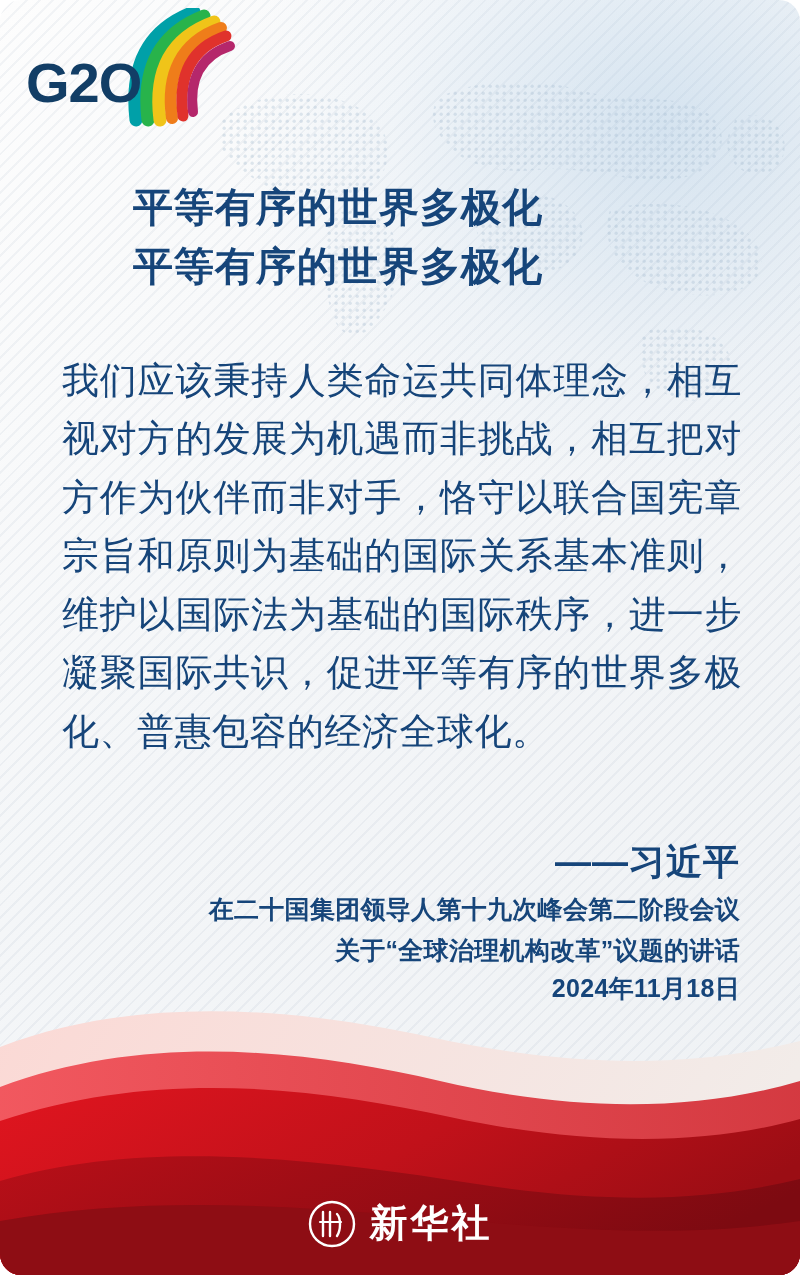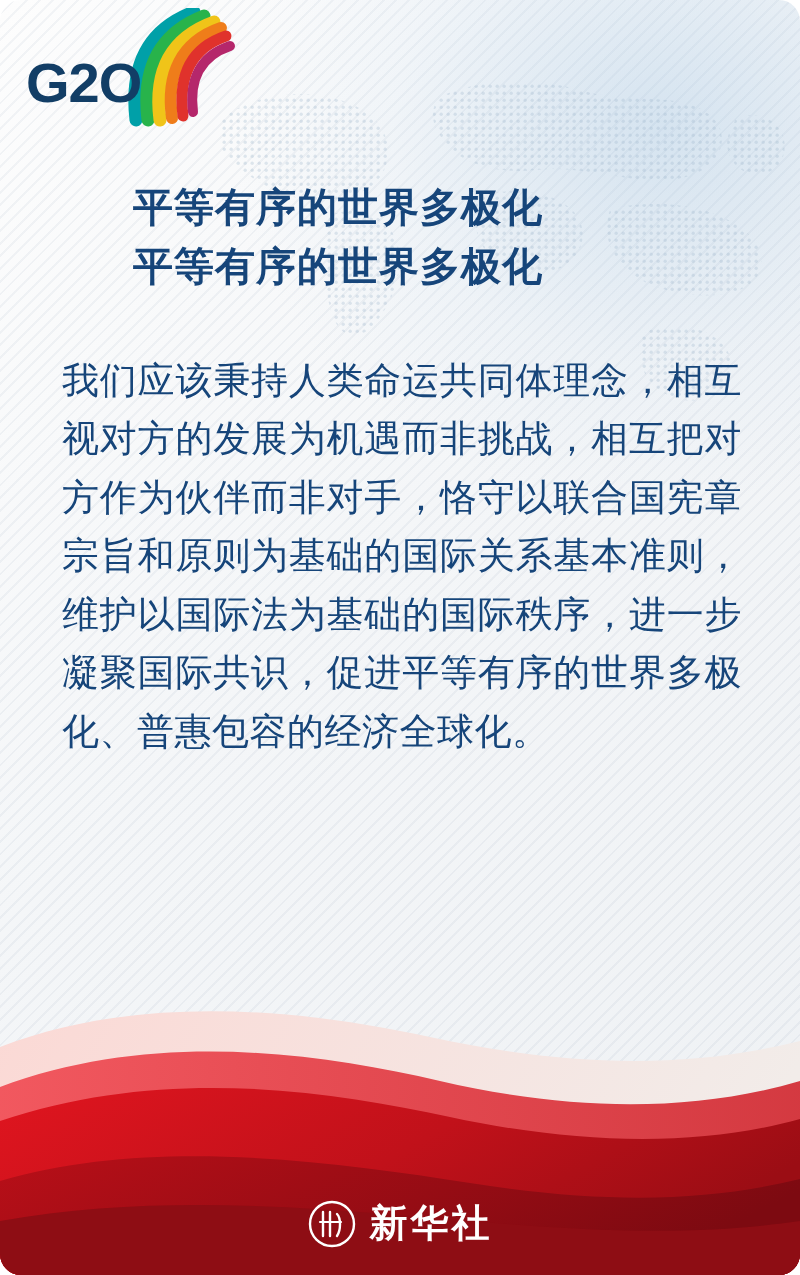--- a/index.html
+++ b/index.html
@@ -210,20 +210,26 @@
     <div class="logo-text">G2O</div>
   </div>
 
   <div class="headline">
     <span class="headline-line">平等有序的世界多极化</span>
     <span class="headline-line">平等有序的世界多极化</span>
   </div>
 
   <div class="quote">我们应该秉持人类命运共同体理念，相互视对方的发展为机遇而非挑战，相互把对方作为伙伴而非对手，恪守以联合国宪章宗旨和原则为基础的国际关系基本准则，维护以国际法为基础的国际秩序，进一步凝聚国际共识，促进平等有序的世界多极化、普惠包容的经济全球化。</div>
 
+  <div class="attrib">
+    <div class="attrib-name">——习近平</div>
+    <div class="attrib-line">在二十国集团领导人第十九次峰会第二阶段会议</div>
+    <div class="attrib-line">关于“全球治理机构改革”议题的讲话</div>
+    <div class="attrib-date">2024年11月18日</div>
+  </div>
 
   <div class="footer">
     <svg width="800" height="300" viewBox="0 0 800 300" aria-hidden="true">
       <defs>
         <linearGradient id="redA" x1="0" y1="0" x2="1" y2="0.4">
           <stop offset="0%" stop-color="#e0151f"></stop>
           <stop offset="55%" stop-color="#c1111a"></stop>
           <stop offset="100%" stop-color="#9b0d14"></stop>
         </linearGradient>
         <linearGradient id="redB" x1="0" y1="0" x2="1" y2="0.3">

